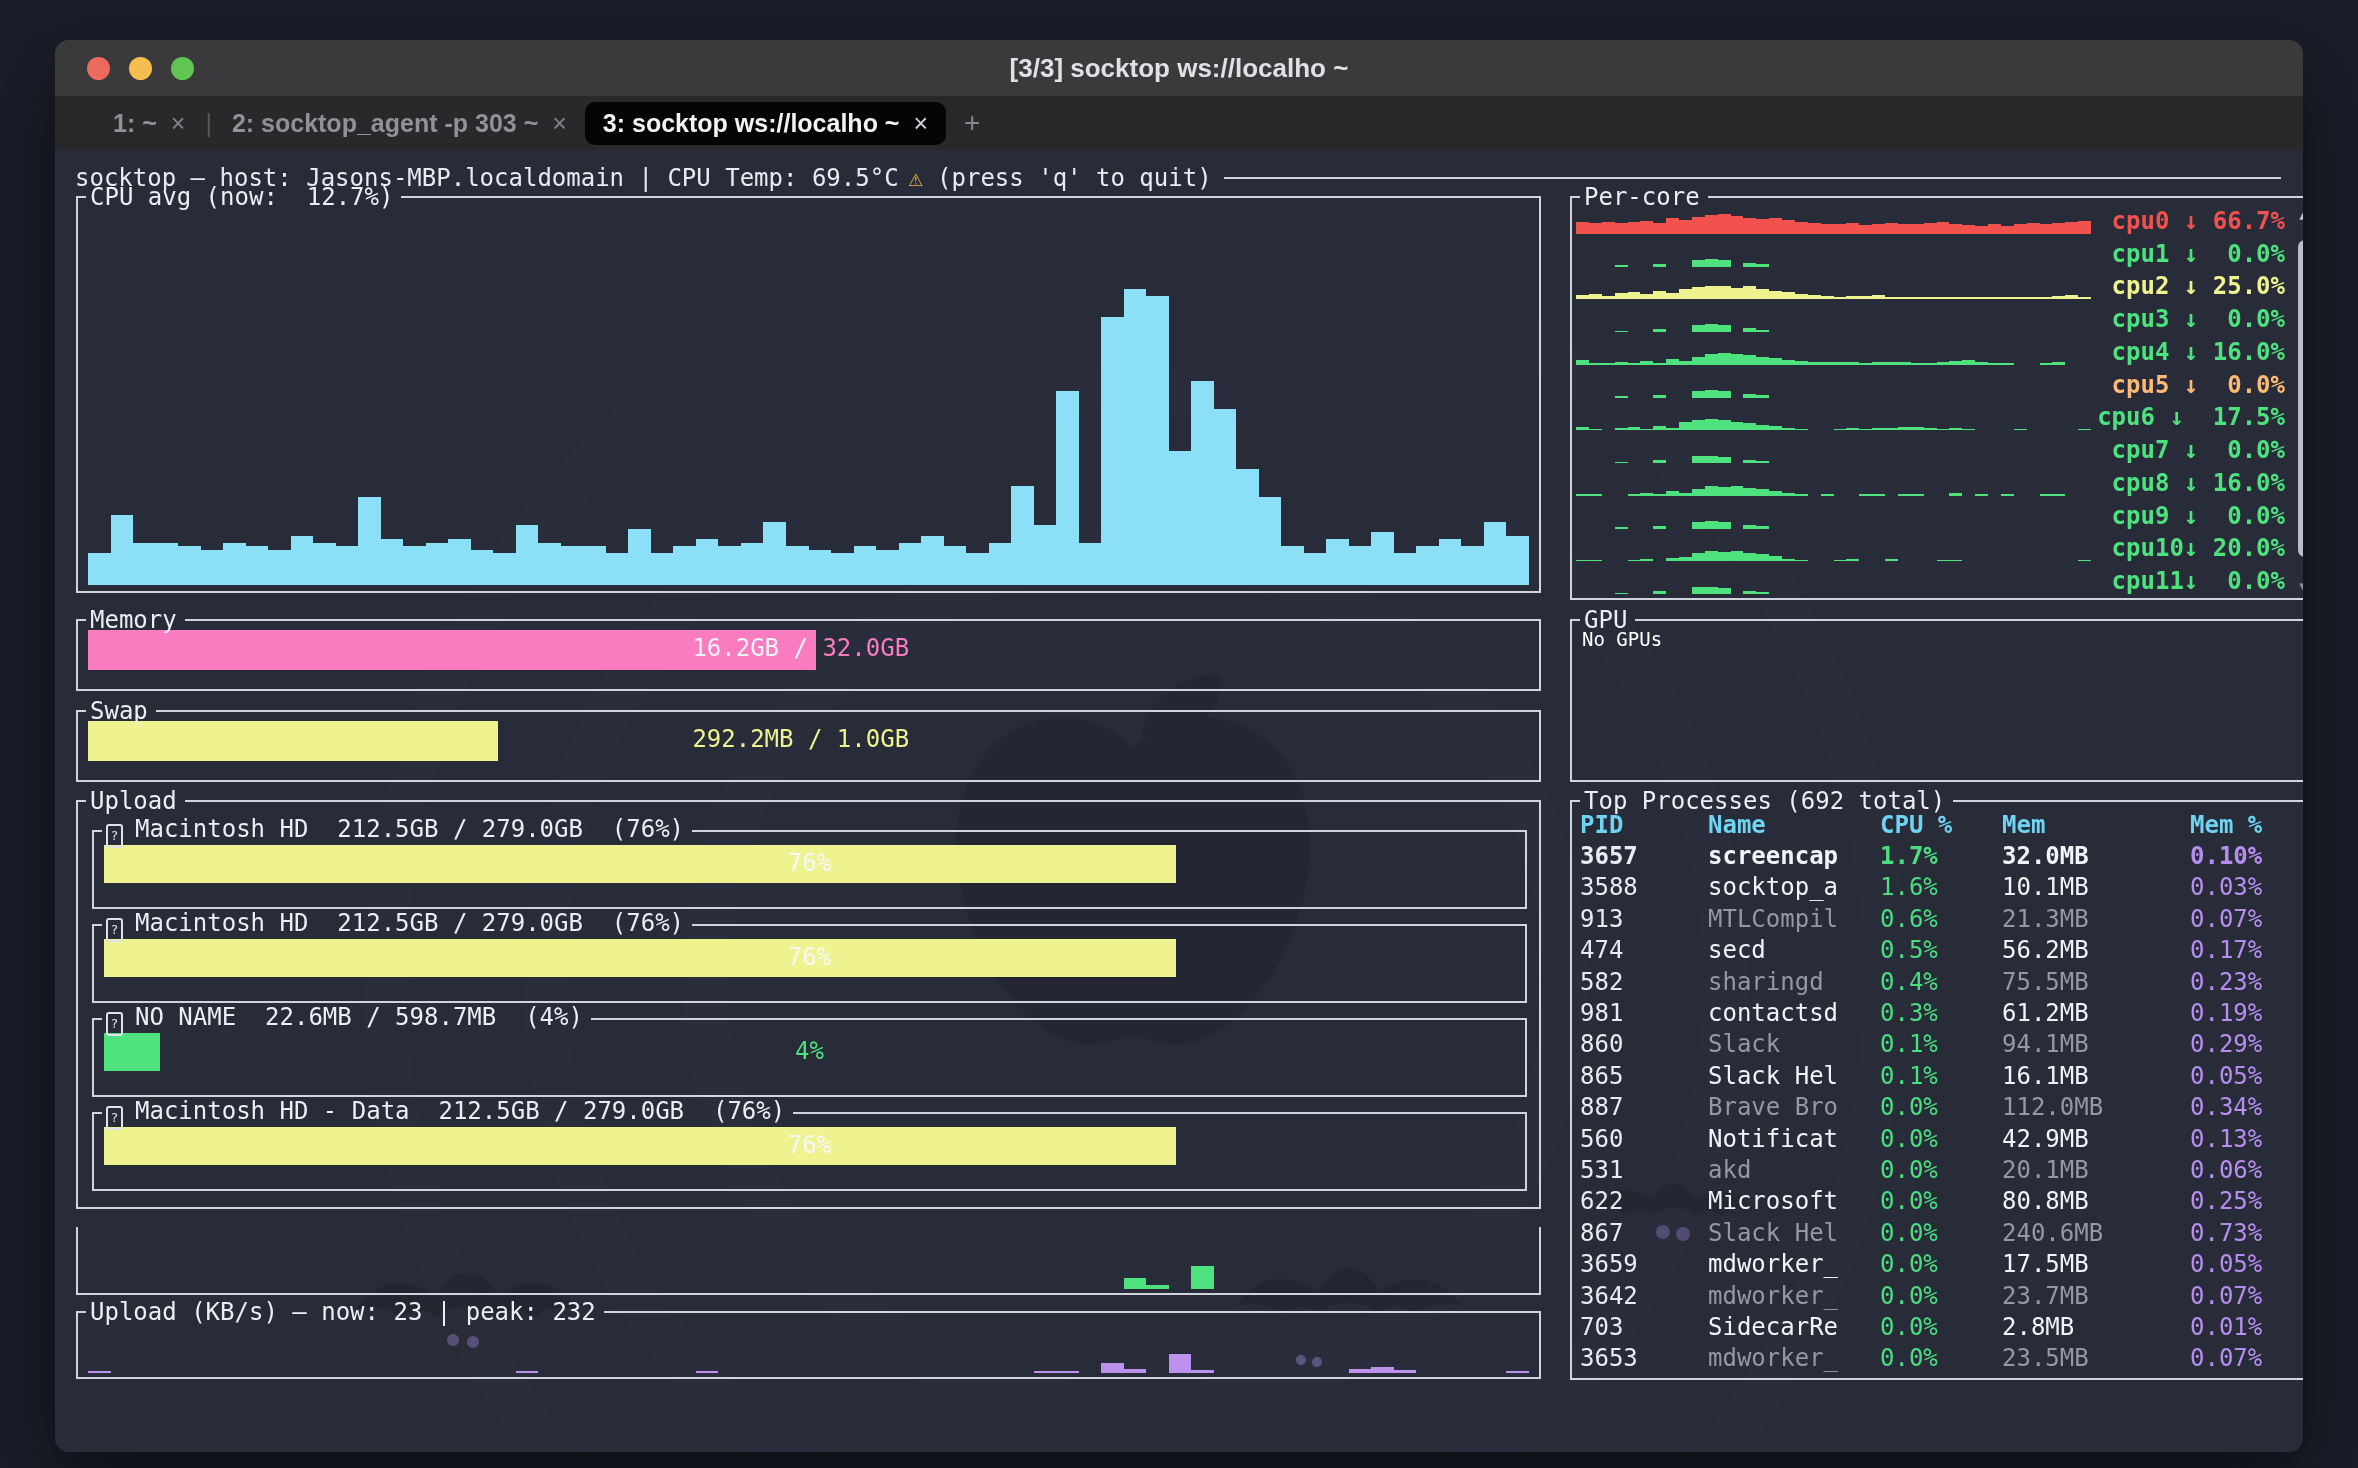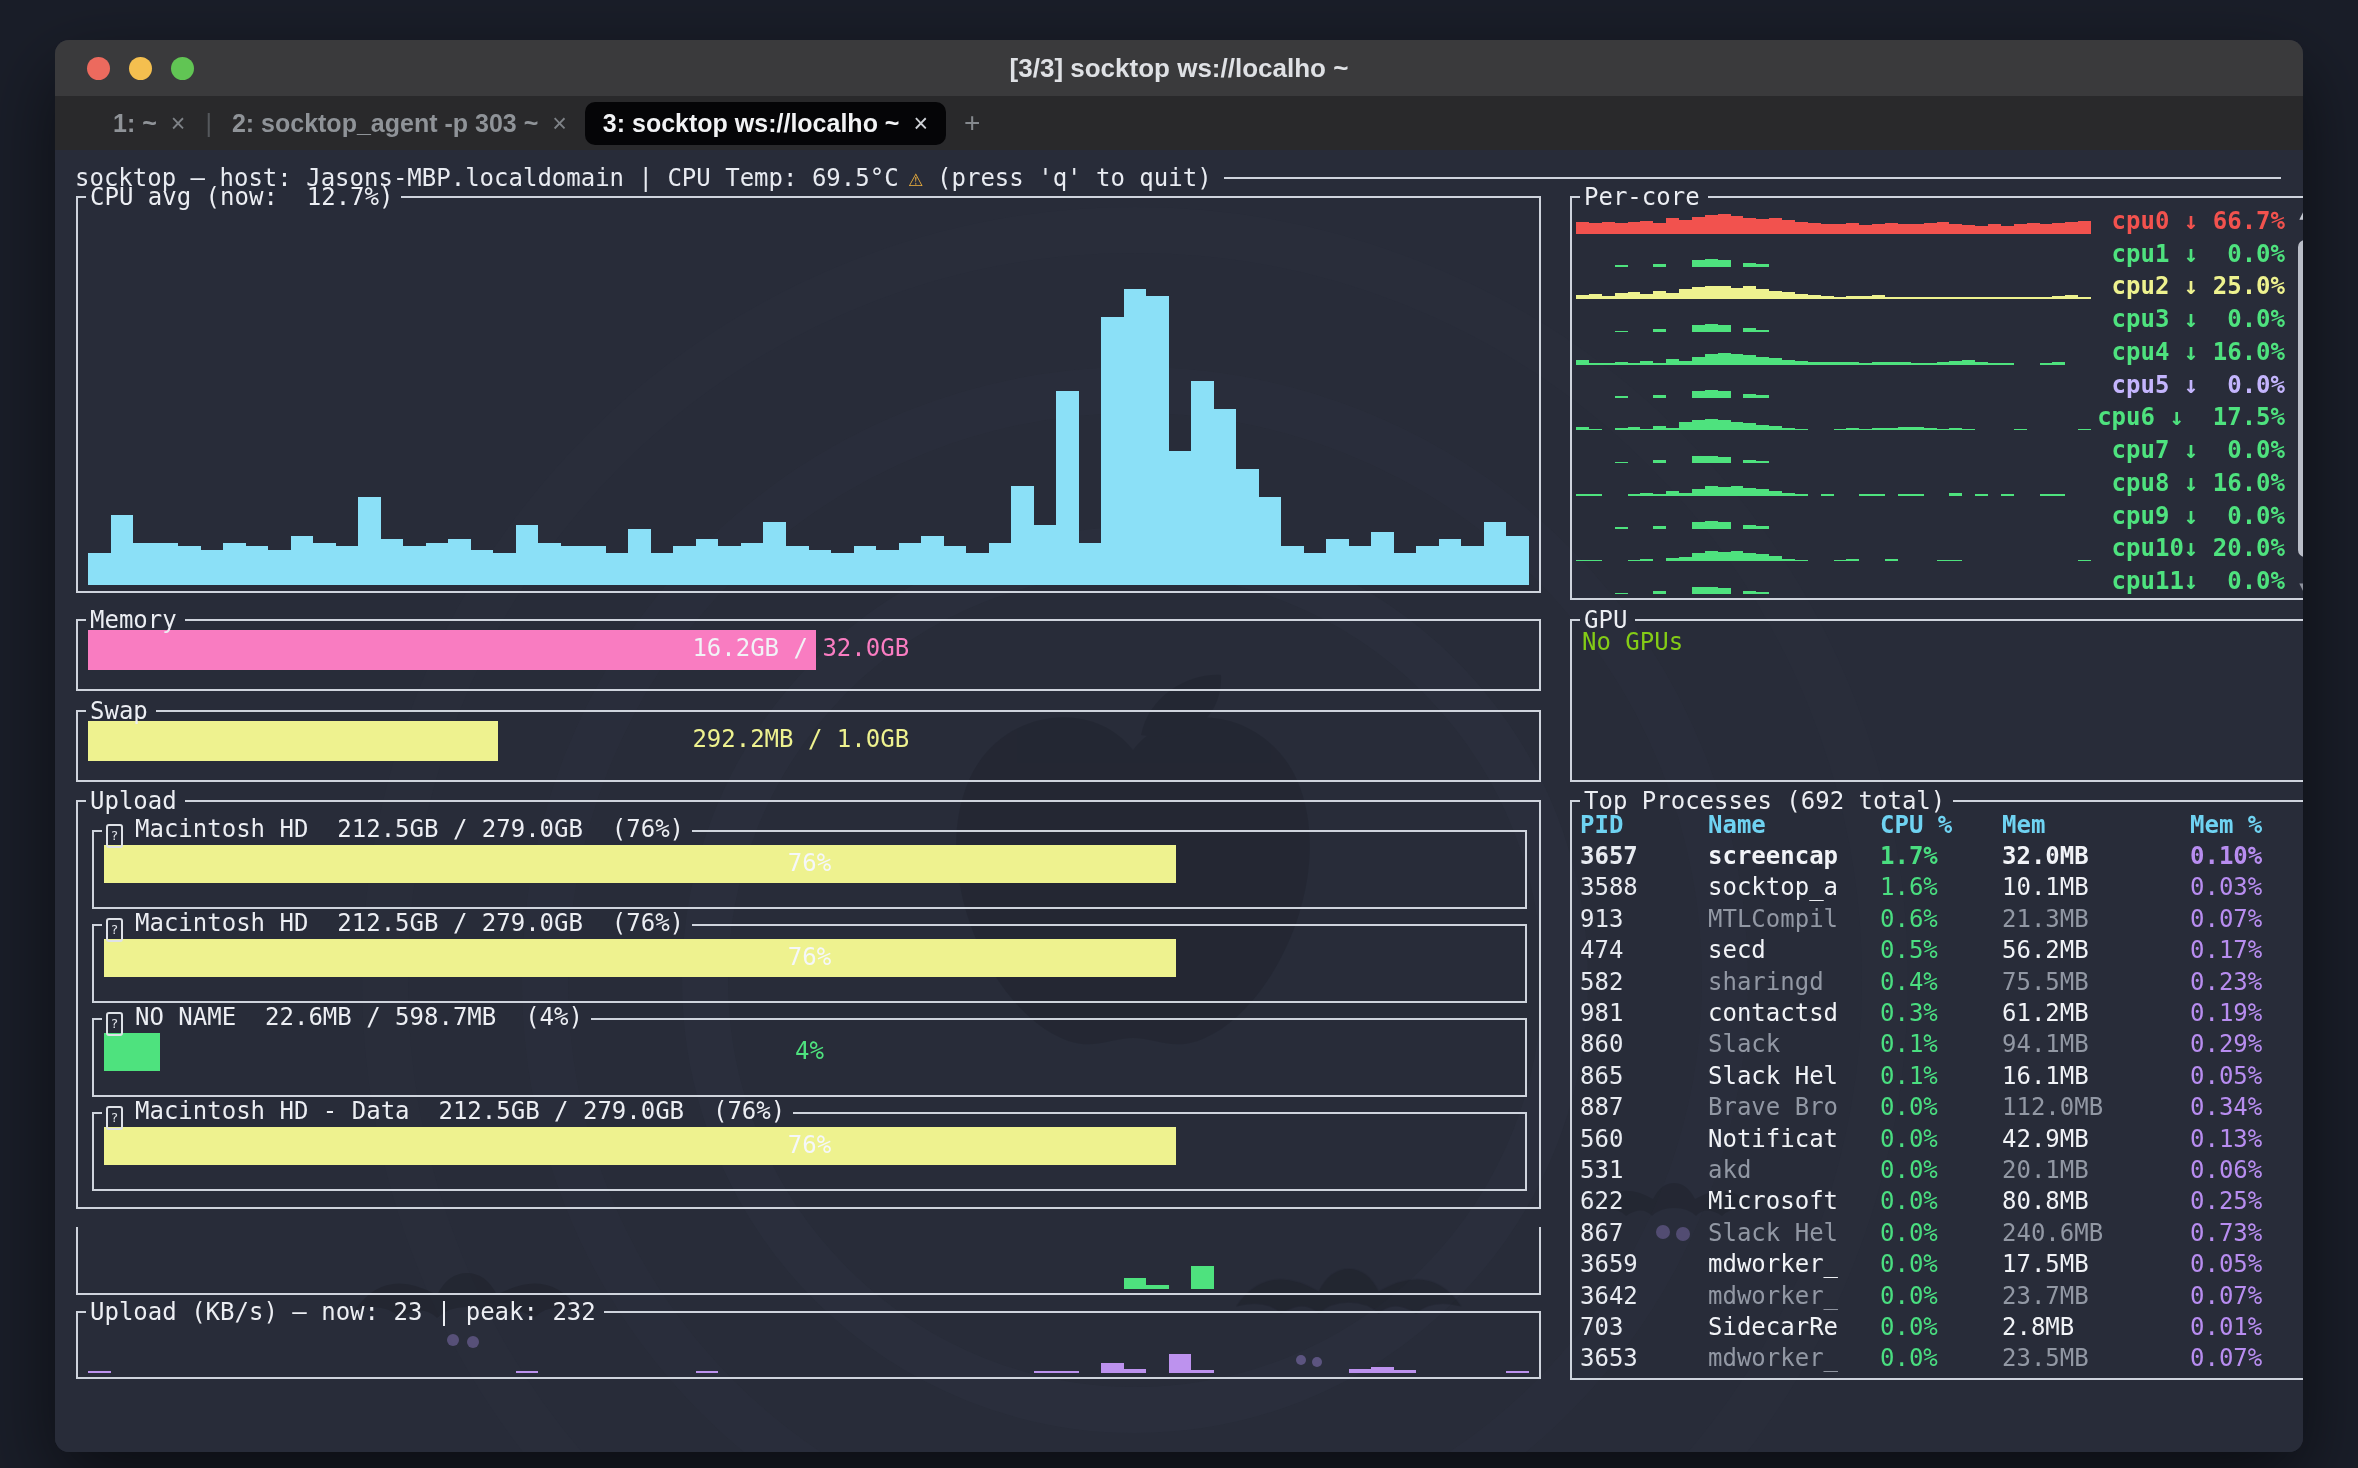--- a/index.html
+++ b/index.html
@@ -77,21 +77,21 @@
   .disk-sub { position:absolute; left:16px; right:14px; height:78px; }
   .disk-sub .panel-body { border-color:#cfd4dd; }
   .tofu { display:inline-block; width:17px; height:24px; border:2px solid #dfe2e8;
           border-radius:3px; font-size:13px; line-height:20px; text-align:center;
           color:#dfe2e8; margin-right:12px; vertical-align:-3px; }
   .disk-bar { position:absolute; left:12px; right:12px; top:14px; height:38px; }
   .disk-bar .fill { position:absolute; left:0; top:0; bottom:0; }
   .disk-bar .pct { position:absolute; left:0; right:0; top:4px; text-align:center; font-size:24px; }
 
   
-  .gpu-msg { position:absolute; left:12px; top:8px; font-size:24px; color:#84cc16; }
+  .gpu-msg { position:absolute; left:12px; top:8px; font-size:19px; color:#ffffff; }
 
   
   .proc-grid { position:absolute; left:10px; right:8px; top:8px; bottom:6px;
                display:flex; flex-direction:column; }
   .proc-row { display:grid; grid-template-columns:128px 172px 122px 188px 1fr;
               align-items:center; flex:1 1 0; font-size:24px; white-space:pre; }
   .proc-row.header { color:#6fd3f2; font-weight:bold; }
   .proc-row .pid { color:#5e London6470; }
   .proc-row .cpu { color:#4ade80; }
   .proc-row .mempct { color:#b88df0; }
@@ -508,21 +508,21 @@
                   <div class="bar" style="height: 0%; background: transparent;"></div>
                   <div class="bar" style="height: 0%; background: transparent;"></div>
                   <div class="bar" style="height: 0%; background: transparent;"></div>
                   <div class="bar" style="height: 0%; background: transparent;"></div>
                   <div class="bar" style="height: 0%; background: transparent;"></div>
                   <div class="bar" style="height: 0%; background: transparent;"></div>
                   <div class="bar" style="height: 0%; background: transparent;"></div>
                   <div class="bar" style="height: 0%; background: transparent;"></div>
                   <div class="bar" style="height: 0%; background: transparent;"></div>
                 </div>
-                <div class="pc-label" style="color: #c4b5fd;">cpu5 ↓  0.0%</div>
+                <div class="pc-label" style="color: #fdba74;">cpu5 ↓  0.0%</div>
               </div>
               <div class="pc-row">
                 <div class="pc-spark">
                   <div class="bar" style="height: 14%; background: rgb(78, 226, 126);"></div>
                   <div class="bar" style="height: 6%; background: rgb(78, 226, 126);"></div>
                   <div class="bar" style="height: 0%; background: transparent;"></div>
                   <div class="bar" style="height: 8%; background: rgb(78, 226, 126);"></div>
                   <div class="bar" style="height: 12%; background: rgb(78, 226, 126);"></div>
                   <div class="bar" style="height: 6%; background: rgb(78, 226, 126);"></div>
                   <div class="bar" style="height: 16%; background: rgb(78, 226, 126);"></div>

